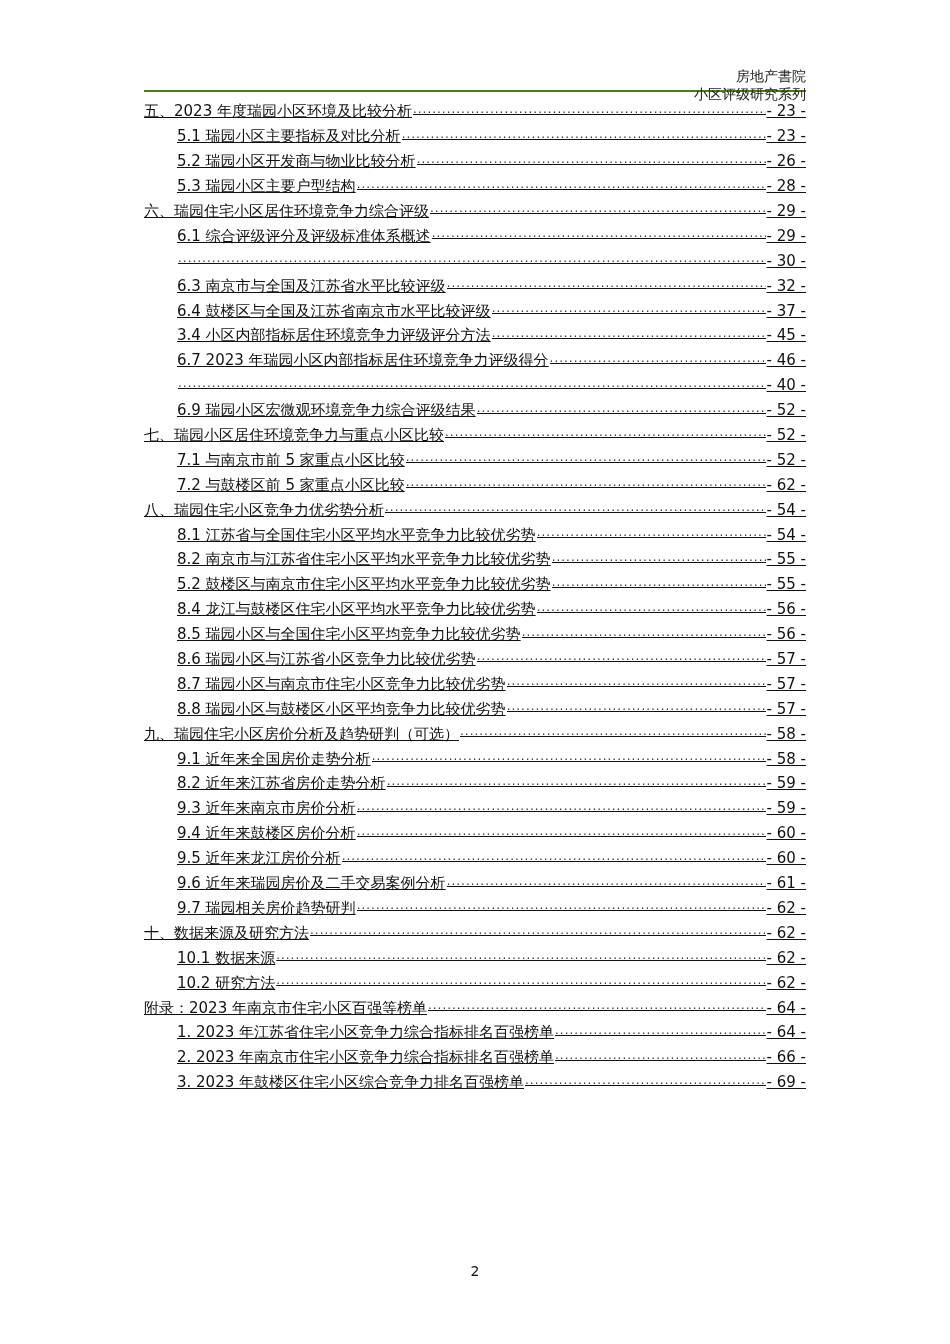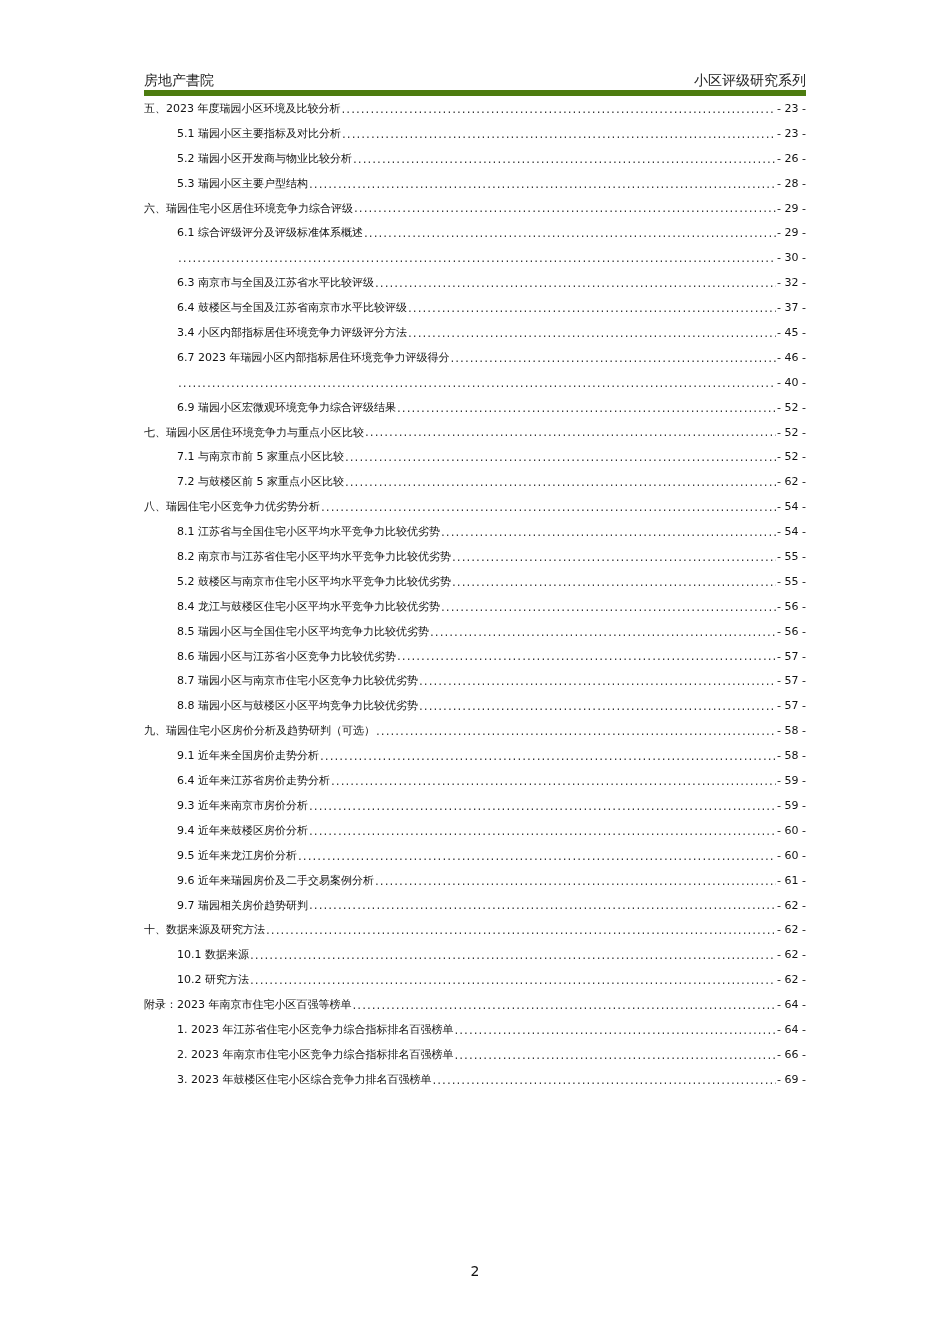--- a/index.html
+++ b/index.html
@@ -20,39 +20,41 @@
       left: 144px;
       top: 67px;
       width: 662px;
       height: 22px;
       display: flex;
       justify-content: space-between;
       align-items: flex-end;
       font-size: 14px;
       line-height: 18px;
       color: #222;
-      border-bottom: 6px solid #4d7c0f;
+      border-bottom: 2px solid #4d7c0f;
       padding-bottom: 1px;
+      flex-direction: column;
     }
     .toc {
       position: absolute;
       left: 144px;
       top: 99px;
       width: 662px;
       margin: 0;
       padding: 0;
       list-style: none;
     }
     .toc-entry {
       height: 24.9px;
       display: flex;
-      align-items: flex-start;
-      font-size: 11px;
+      align-items: center;
+      font-size: 15px;
       line-height: 20px;
       white-space: nowrap;
+      text-decoration: underline;
     }
     .toc-entry.level-2 {
       padding-left: 33px;
     }
     .toc-title {
       flex: 0 0 auto;
     }
     .toc-dots {
       flex: 1 1 auto;
       overflow: hidden;
@@ -216,21 +218,21 @@
       <span class="toc-title">九、瑞园住宅小区房价分析及趋势研判（可选）</span>
       <span class="toc-dots"></span>
       <span class="toc-page">- 58 -</span>
     </li>
     <li class="toc-entry level-2">
       <span class="toc-title">9.1 近年来全国房价走势分析</span>
       <span class="toc-dots"></span>
       <span class="toc-page">- 58 -</span>
     </li>
     <li class="toc-entry level-2">
-      <span class="toc-title">6.4 近年来江苏省房价走势分析</span>
+      <span class="toc-title">8.2 近年来江苏省房价走势分析</span>
       <span class="toc-dots"></span>
       <span class="toc-page">- 59 -</span>
     </li>
     <li class="toc-entry level-2">
       <span class="toc-title">9.3 近年来南京市房价分析</span>
       <span class="toc-dots"></span>
       <span class="toc-page">- 59 -</span>
     </li>
     <li class="toc-entry level-2">
       <span class="toc-title">9.4 近年来鼓楼区房价分析</span>

